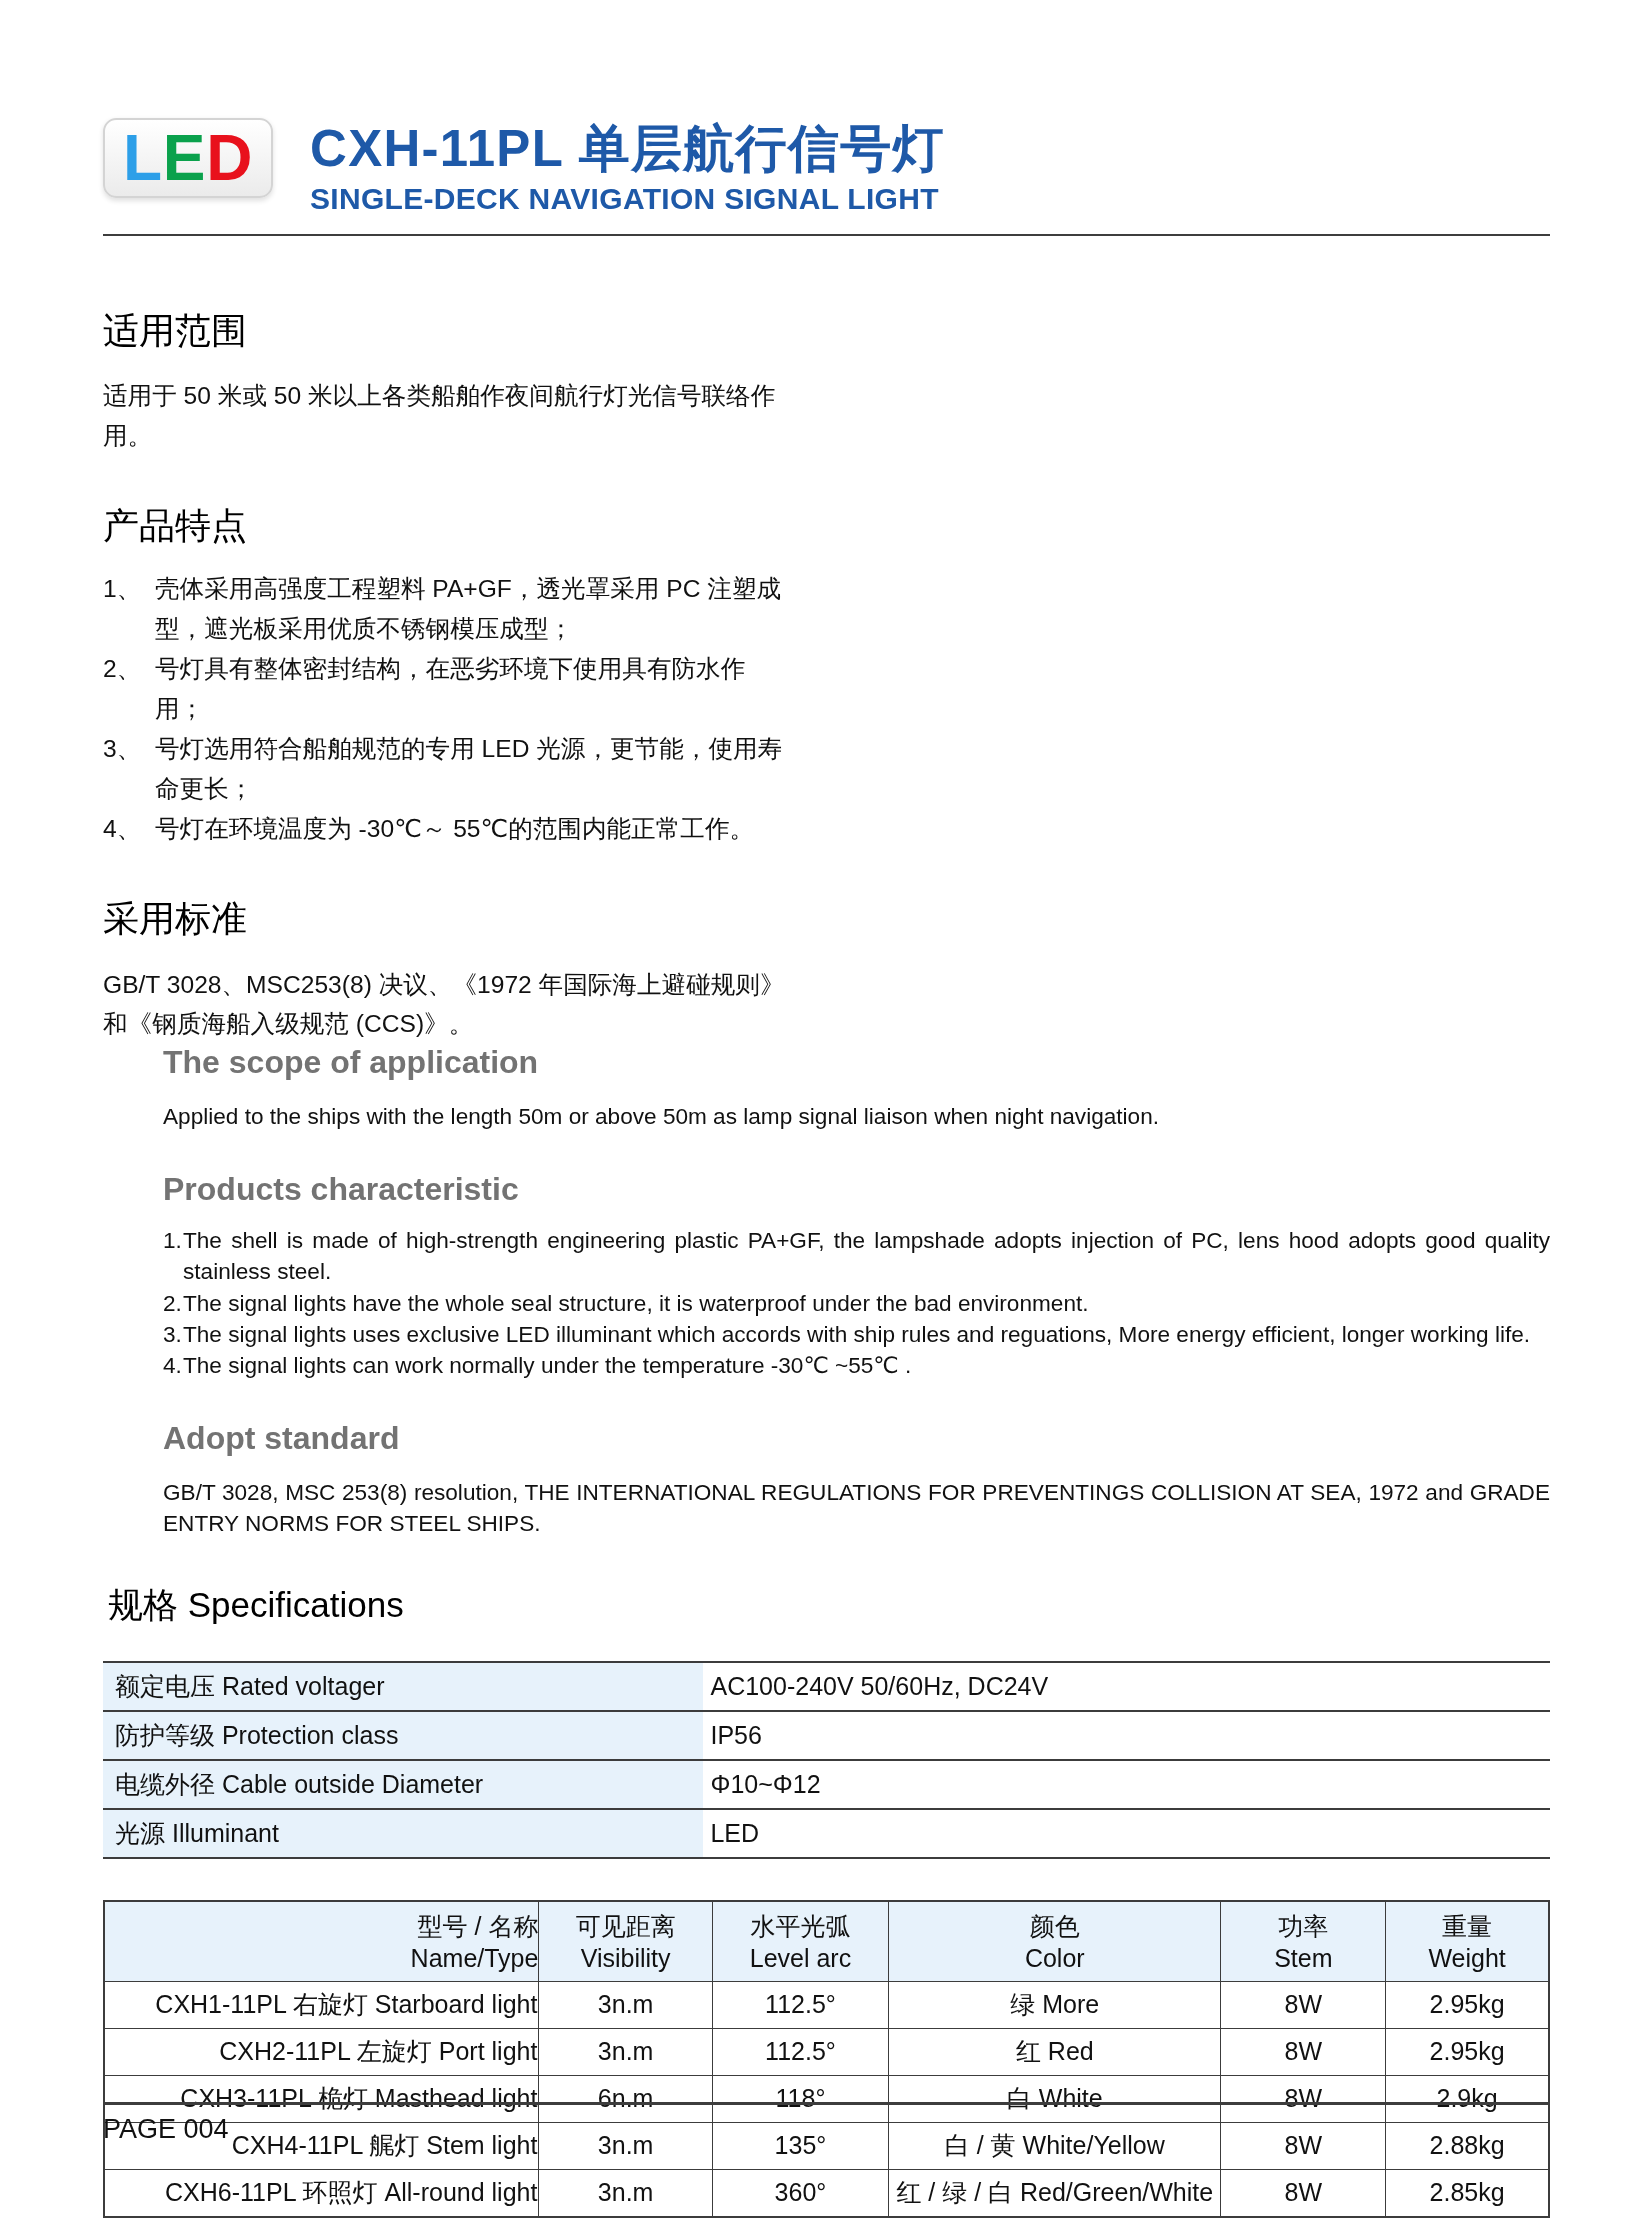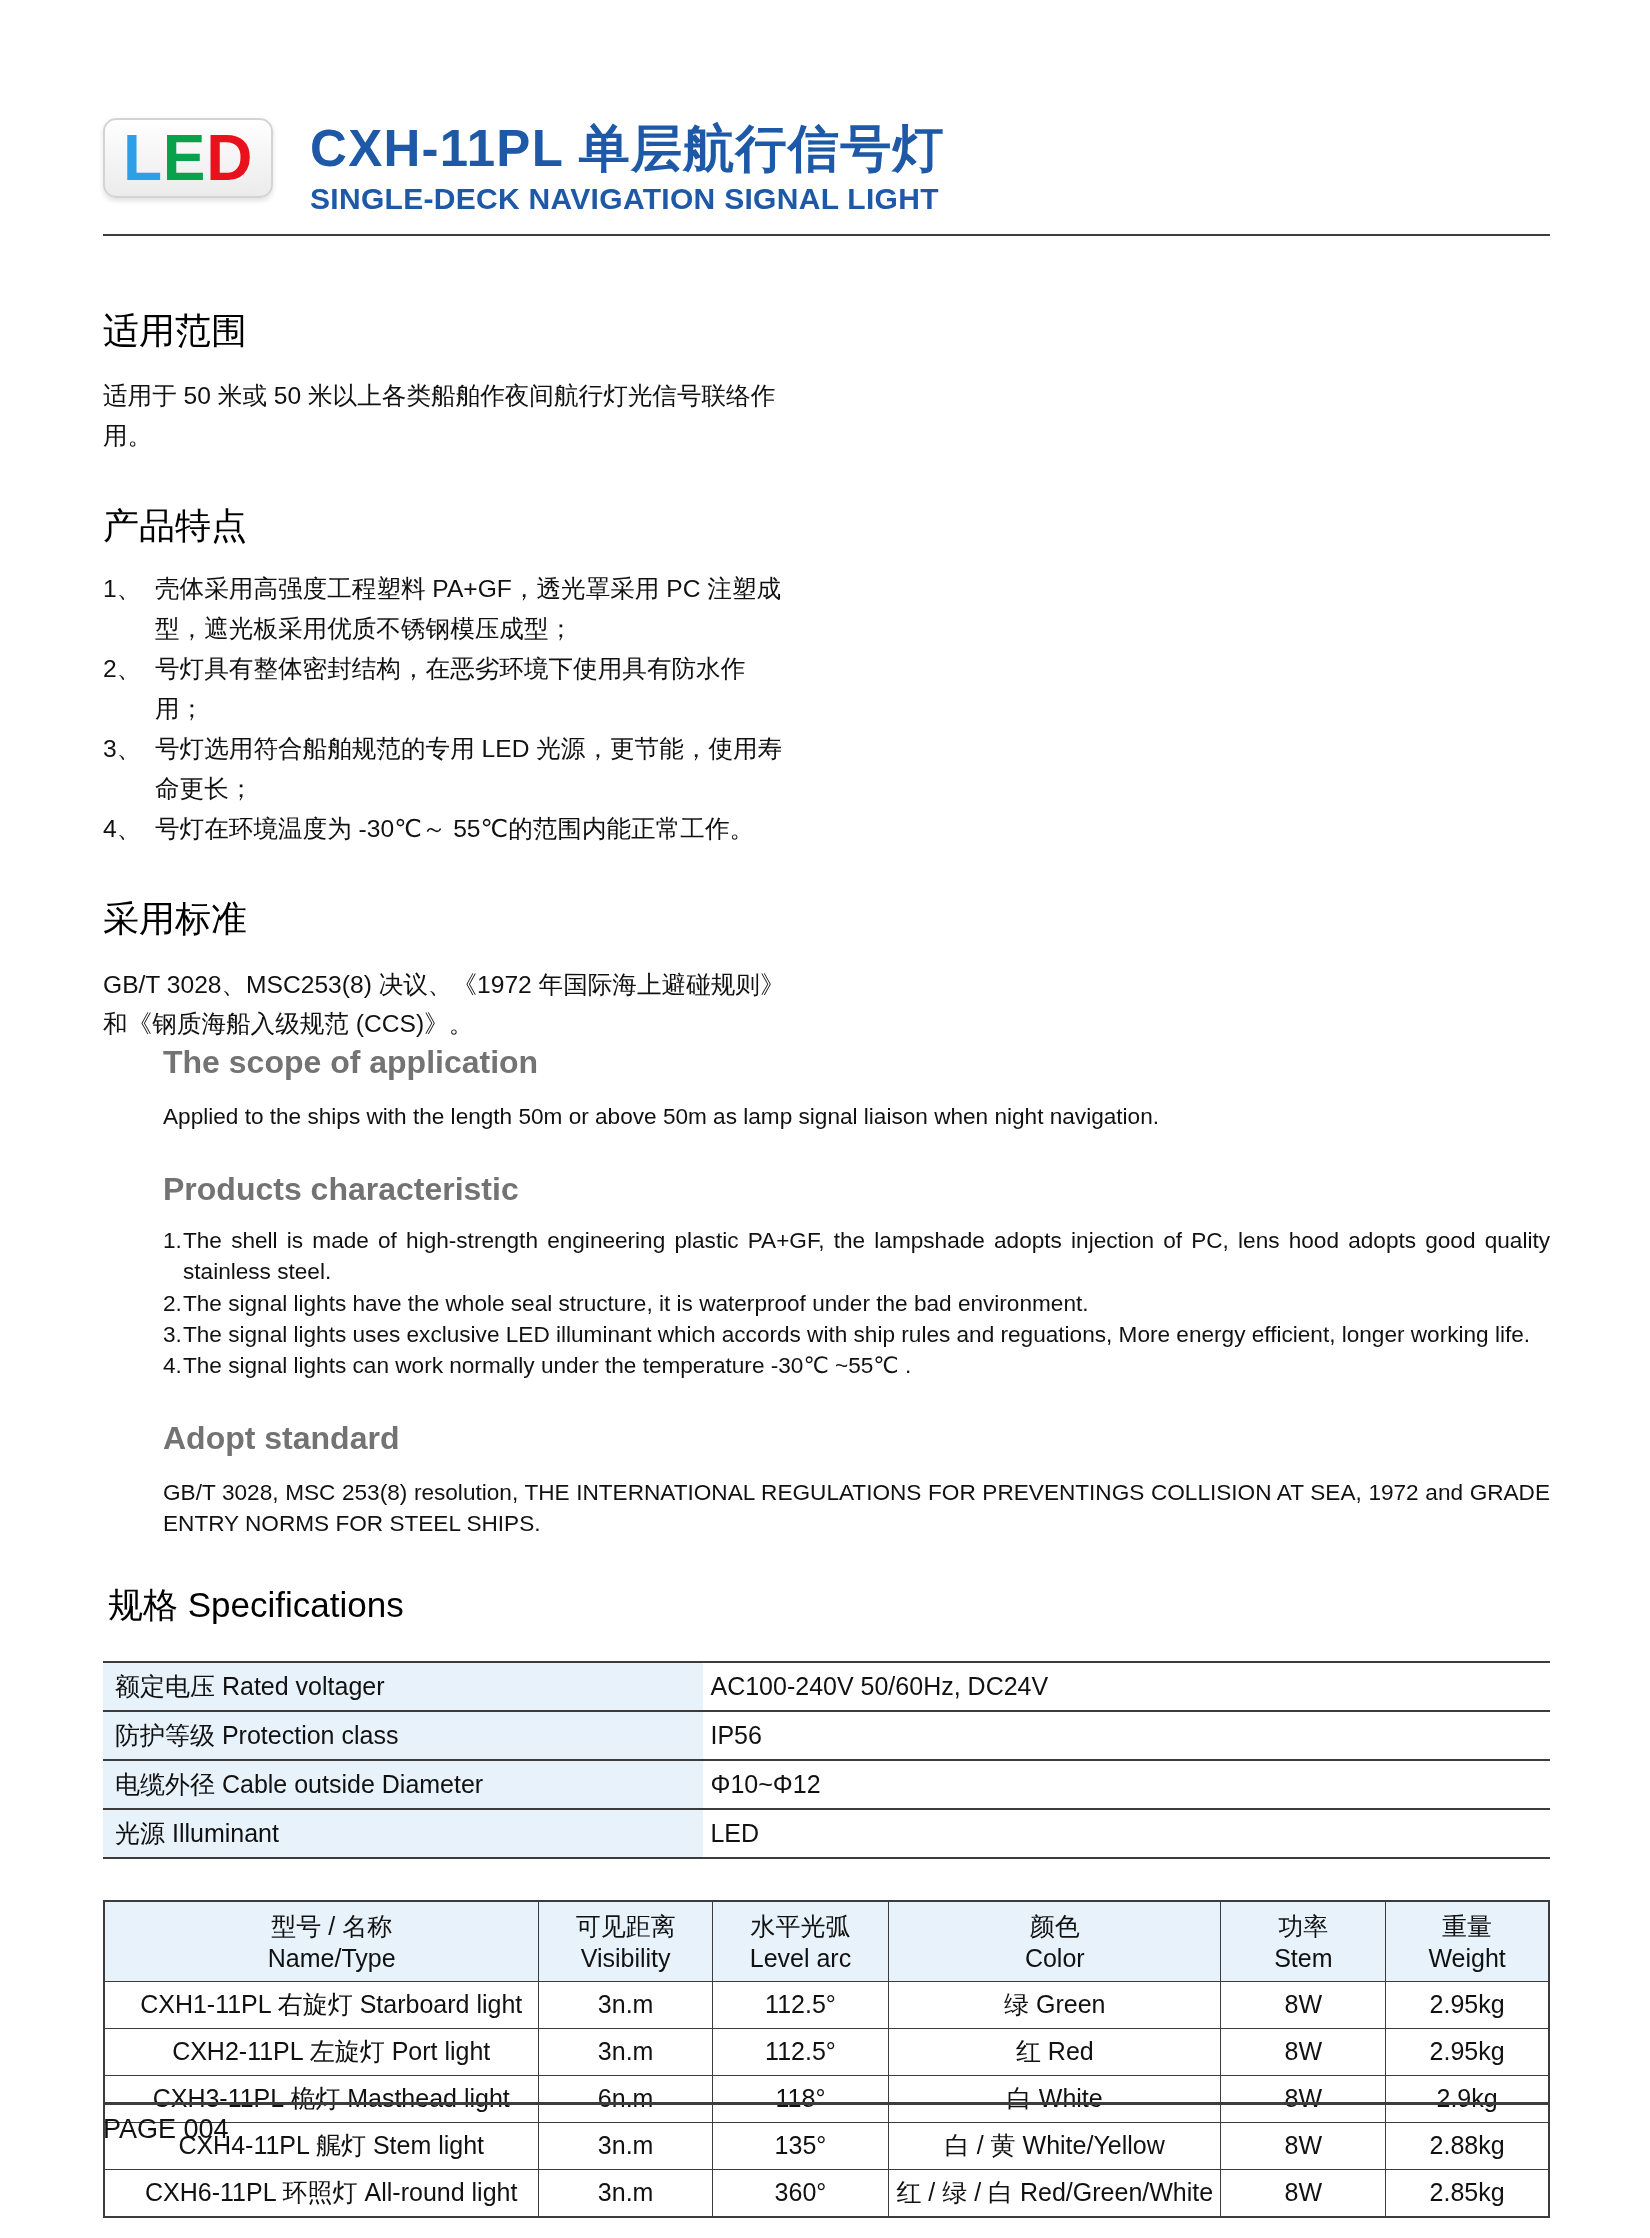--- a/index.html
+++ b/index.html
@@ -62,21 +62,21 @@
 
   .general-table { margin-top:32px; border-top:2px solid #3c3c3c; }
   .general-table td { border-bottom:2px solid #3c3c3c; height:45px; font-size:25px; color:#111; }
   .general-table td.lbl { width:40.6%; background:#e7f2fb; padding-left:12px; text-align:left; }
   .general-table td.val { text-align:left;padding-left:7px; }
 
   .models-table { margin-top:41px; border:2px solid #3c3c3c; }
   .models-table th, .models-table td { border:1.3px solid #3c3c3c; font-size:25px; color:#111; font-weight:normal; }
   .models-table th { background:#e7f2fb; padding:8px 0 6.7px 0; line-height:1.28; text-align:center; }
   .models-table td { height:44px; text-align:center; }
-  .models-table th.c1, .models-table td.c1 { text-align:center; padding-left:20px; }
+  .models-table th.c1, .models-table td.c1 { text-align:right; padding-left:20px; }
   .models-table .hz, .models-table .he { display:block; }
   col.c1 { width:30.1%; } col.c2 { width:12.0%; } col.c3 { width:12.2%; }
   col.c4 { width:23.0%; } col.c5 { width:11.4%; } col.c6 { width:11.3%; }
 
   
   .footer { position:absolute; left:103px; right:100px; top:2102px; }
   .footer-rule { border-top:3.3px solid #3d3d3d; }
   .page-num { margin-top:9.3px; font-size:27px; color:#111; }
 </style>
 </head>
@@ -215,21 +215,21 @@
             <span class="hz">重量</span>
             <span class="he">Weight</span>
           </th>
         </tr>
       </thead>
       <tbody>
         <tr>
           <td class="c1">CXH1-11PL 右旋灯 Starboard light</td>
           <td>3n.m</td>
           <td>112.5°</td>
-          <td>绿 Green</td>
+          <td>绿 More</td>
           <td>8W</td>
           <td>2.95kg</td>
         </tr>
         <tr>
           <td class="c1">CXH2-11PL 左旋灯 Port light</td>
           <td>3n.m</td>
           <td>112.5°</td>
           <td>红 Red</td>
           <td>8W</td>
           <td>2.95kg</td>

